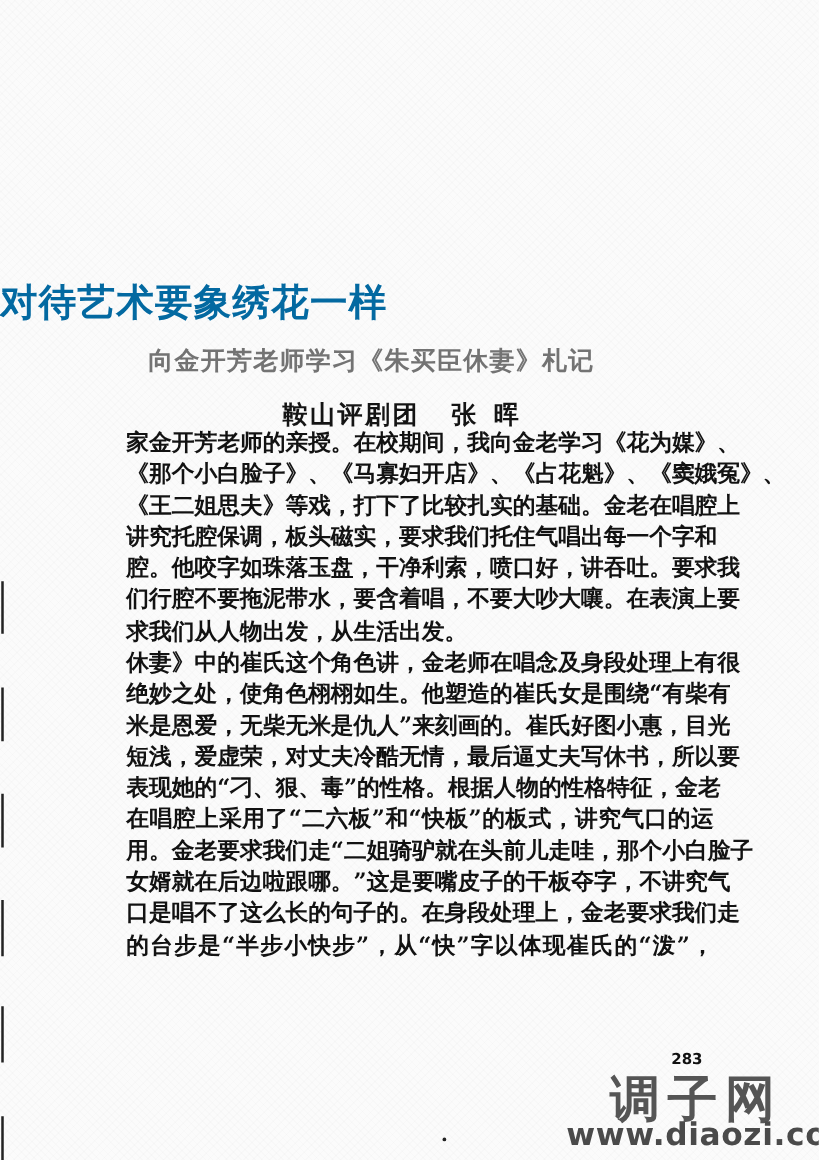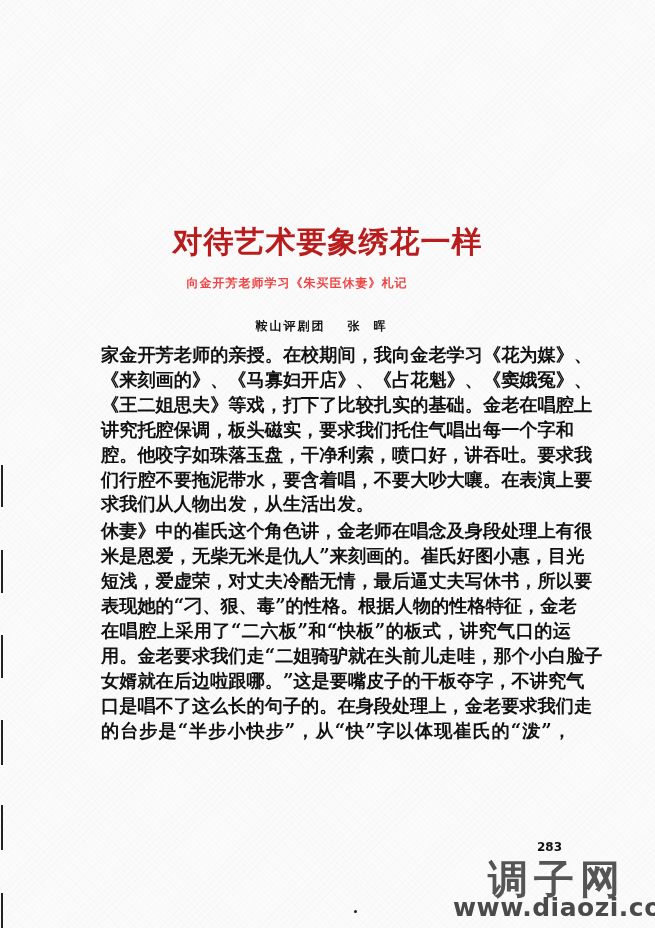--- a/index.html
+++ b/index.html
@@ -11,45 +11,44 @@
     }
     .scan-noise {
       position: absolute; inset: 0;
       background-image:
         repeating-linear-gradient(45deg, rgba(0,0,0,0.012) 0 1px, transparent 1px 4px),
         repeating-linear-gradient(-45deg, rgba(0,0,0,0.012) 0 1px, transparent 1px 5px);
       pointer-events: none;
     }
     .title {
       position: absolute; left: 0; width: 655px; top: 222px;
-      text-align: center;
       font-family: "DejaVu Sans", "Liberation Sans", sans-serif;
-      font-weight: bold; font-size: 30px; letter-spacing: 1px; color: #b91c1c;
+      font-weight: bold; font-size: 30px; letter-spacing: 1px; color: #0369a1;
     }
     .subtitle {
       position: absolute; left: 0; width: 594px; top: 275px;
-      text-align: center; font-size: 12px; font-weight: bold; color: #ef4444;
+      text-align: center; font-size: 20px; font-weight: bold; color: #737373;
       letter-spacing: 1px;
     }
     .byline {
       position: absolute; left: 0; width: 655px; top: 318px;
-      text-align: center; font-size: 12px; font-weight: bold; color: #141414;
+      text-align: center; font-size: 20px; font-weight: bold; color: #141414;
     }
     .byline .org { letter-spacing: 2px; }
     .byline .author { letter-spacing: 14px; margin-left: 18px; }
     .body-text {
       position: absolute; left: 101px; top: 342px; width: 470px;
     }
     .line {
       height: 25.1px; line-height: 25.1px; font-size: 18.2px;
       white-space: nowrap; text-align: justify; text-align-last: justify;
       color: #121212; font-weight: bold;
     }
     .line.indent { padding-left: 37px; }
-    .line.last { text-align-last: left; font-family: Liberation Mono, monospace; }
+    .line.last { text-align-last: left; }
     .page-number {
       position: absolute; left: 537px; top: 840px;
       font-family: "DejaVu Sans", "Liberation Sans", sans-serif;
       font-weight: bold; font-size: 12px; color: #111;
     }
     .watermark-cn {
       position: absolute; left: 488px; top: 852px;
       font-family: "DejaVu Sans", "Liberation Sans", sans-serif;
       font-weight: bold; font-size: 40px; color: #555; letter-spacing: 6px;
     }
@@ -79,27 +78,28 @@
 
 <div class="title">对待艺术要象绣花一样</div>
 <div class="subtitle">向金开芳老师学习《朱买臣休妻》札记</div>
 <div class="byline">
   <span class="org">鞍山评剧团</span>
   <span class="author">张晖</span>
 </div>
 
 <div class="body-text">
   <div class="line">家金开芳老师的亲授。在校期间，我向金老学习《花为媒》、</div>
-  <div class="line">《来刻画的》、《马寡妇开店》、《占花魁》、《窦娥冤》、</div>
+  <div class="line">《那个小白脸子》、《马寡妇开店》、《占花魁》、《窦娥冤》、</div>
   <div class="line">《王二姐思夫》等戏，打下了比较扎实的基础。金老在唱腔上</div>
   <div class="line">讲究托腔保调，板头磁实，要求我们托住气唱出每一个字和</div>
   <div class="line">腔。他咬字如珠落玉盘，干净利索，喷口好，讲吞吐。要求我</div>
   <div class="line">们行腔不要拖泥带水，要含着唱，不要大吵大嚷。在表演上要</div>
   <div class="line last">求我们从人物出发，从生活出发。</div>
   <div class="line">休妻》中的崔氏这个角色讲，金老师在唱念及身段处理上有很</div>
+  <div class="line">绝妙之处，使角色栩栩如生。他塑造的崔氏女是围绕“有柴有</div>
   <div class="line">米是恩爱，无柴无米是仇人”来刻画的。崔氏好图小惠，目光</div>
   <div class="line">短浅，爱虚荣，对丈夫冷酷无情，最后逼丈夫写休书，所以要</div>
   <div class="line">表现她的“刁、狠、毒”的性格。根据人物的性格特征，金老</div>
   <div class="line">在唱腔上采用了“二六板”和“快板”的板式，讲究气口的运</div>
   <div class="line">用。金老要求我们走“二姐骑驴就在头前儿走哇，那个小白脸子</div>
   <div class="line">女婿就在后边啦跟哪。”这是要嘴皮子的干板夺字，不讲究气</div>
   <div class="line">口是唱不了这么长的句子的。在身段处理上，金老要求我们走</div>
   <div class="line">的台步是“半步小快步”，从“快”字以体现崔氏的“泼”，</div>
 </div>
 

